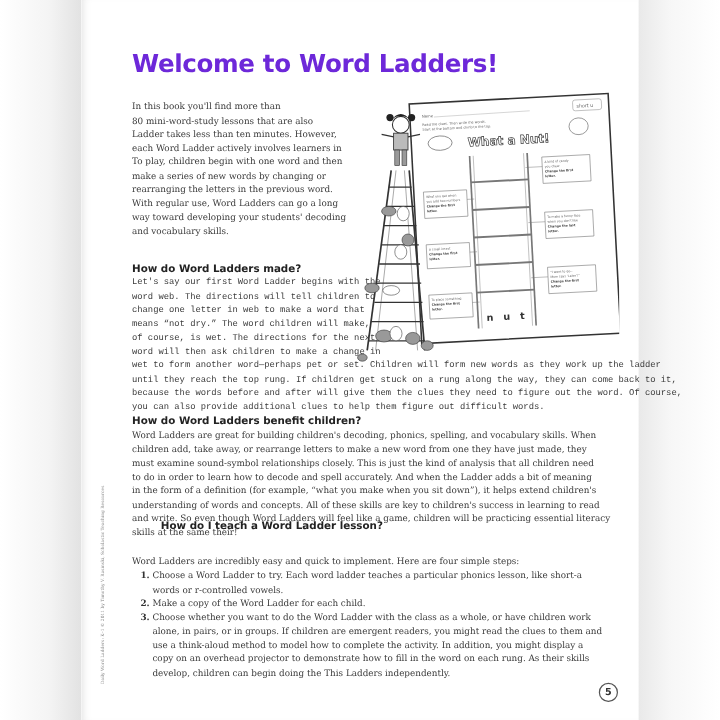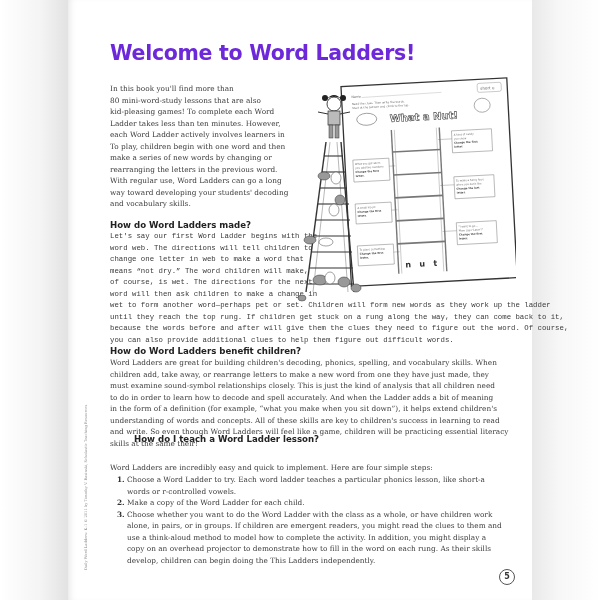--- a/index.html
+++ b/index.html
@@ -63,21 +63,20 @@
 
 <div class="page"></div>
 
 <div class="credit">Daily Word Ladders: K–1 © 2011 by Timothy V. Rasinski, Scholastic Teaching Resources</div>
 
 <h1 class="title" style="margin:0;">Welcome to Word Ladders!</h1>
 
 <p class="p" style="left:110px; top:83px;">
   <span class="line">In this book you'll find more than</span>
   <span class="line">80 mini-word-study lessons that are also</span>
-  <span class="line">kid-pleasing games! To complete each Word</span>
   <span class="line">Ladder takes less than ten minutes. However,</span>
   <span class="line">each Word Ladder actively involves learners in</span>
   <span class="line">To play, children begin with one word and then</span>
   <span class="line">make a series of new words by changing or</span>
   <span class="line">rearranging the letters in the previous word.</span>
   <span class="line">With regular use, Word Ladders can go a long</span>
   <span class="line">way toward developing your students' decoding</span>
   <span class="line">and vocabulary skills.</span>
 </p>
 

